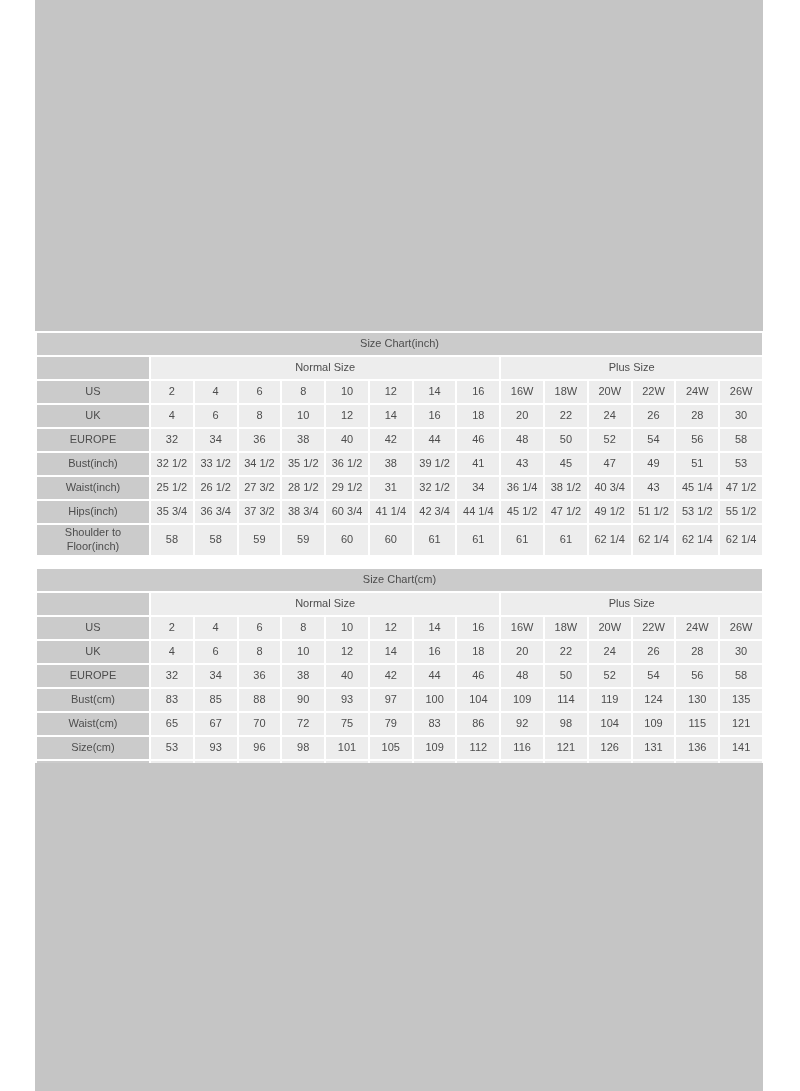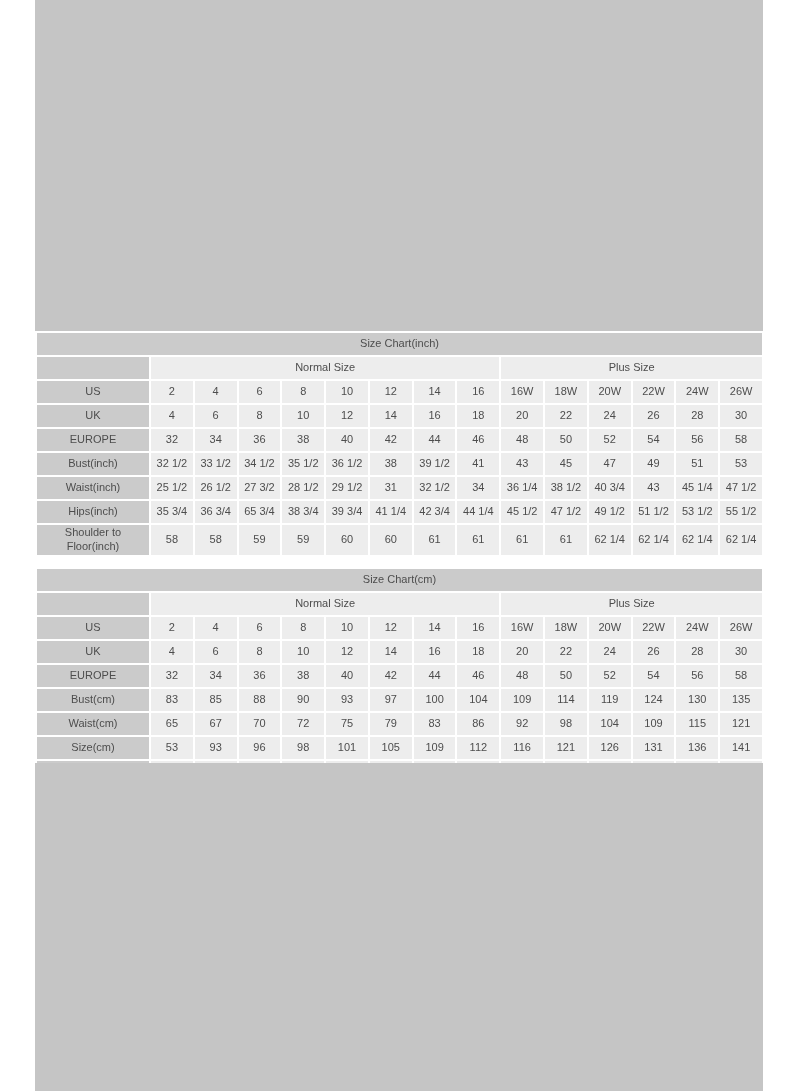--- a/index.html
+++ b/index.html
@@ -165,23 +165,23 @@
             <td class="data-cell">38 1/2</td>
             <td class="data-cell">40 3/4</td>
             <td class="data-cell">43</td>
             <td class="data-cell">45 1/4</td>
             <td class="data-cell">47 1/2</td>
           </tr>
           <tr>
             <td class="row-label">Hips(inch)</td>
             <td class="data-cell">35 3/4</td>
             <td class="data-cell">36 3/4</td>
-            <td class="data-cell">65 3/4</td>
+            <td class="data-cell">37 3/2</td>
             <td class="data-cell">38 3/4</td>
-            <td class="data-cell">39 3/4</td>
+            <td class="data-cell">60 3/4</td>
             <td class="data-cell">41 1/4</td>
             <td class="data-cell">42 3/4</td>
             <td class="data-cell">44 1/4</td>
             <td class="data-cell">45 1/2</td>
             <td class="data-cell">47 1/2</td>
             <td class="data-cell">49 1/2</td>
             <td class="data-cell">51 1/2</td>
             <td class="data-cell">53 1/2</td>
             <td class="data-cell">55 1/2</td>
           </tr>

